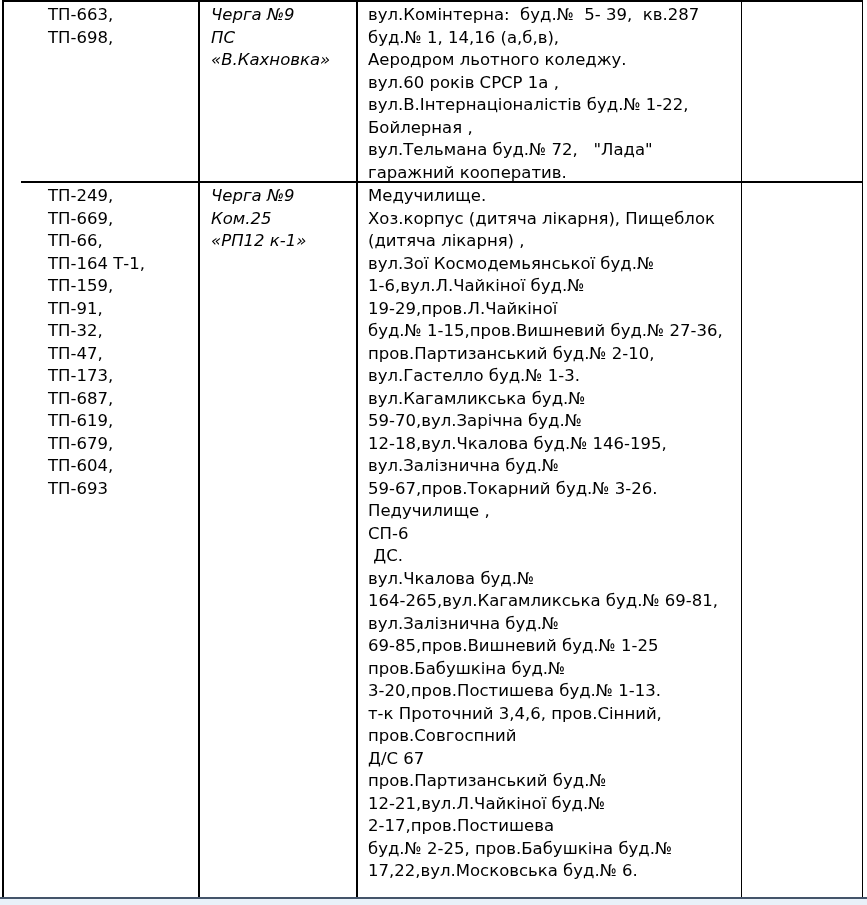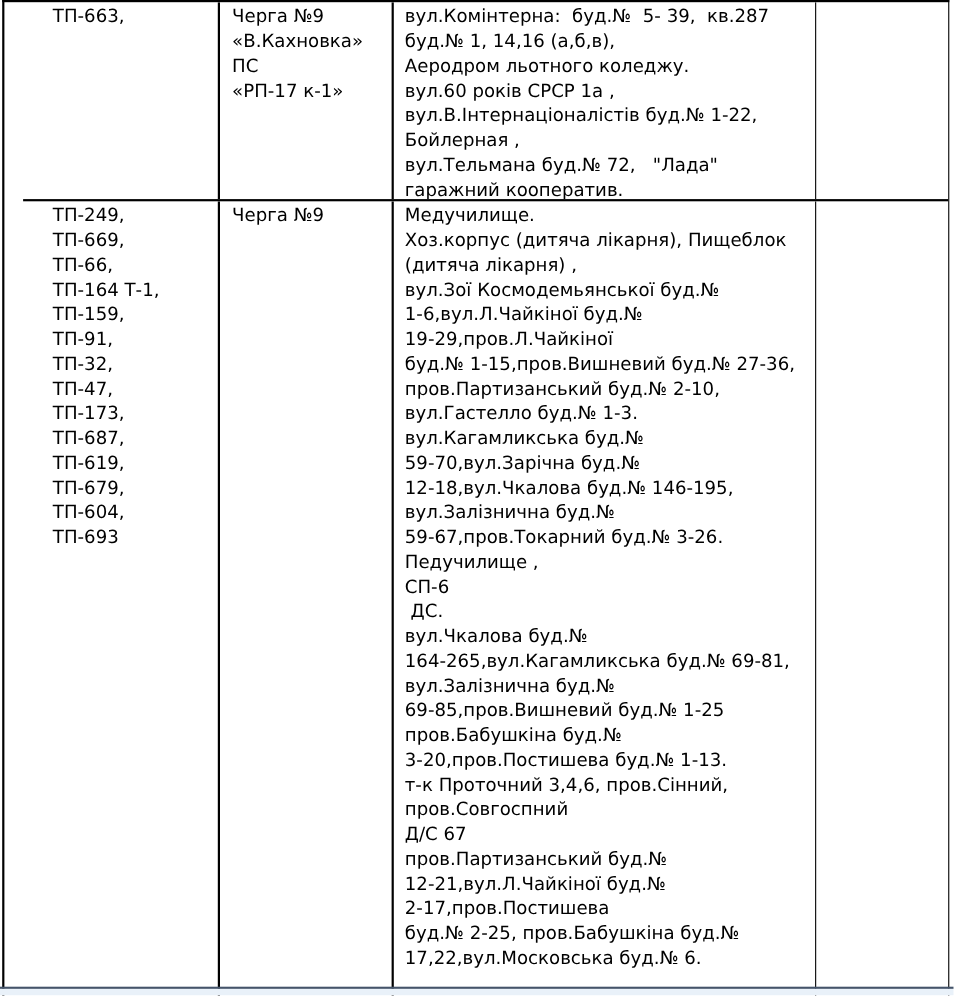--- a/index.html
+++ b/index.html
@@ -37,21 +37,21 @@
   .erow.row-1 { height: 804px; border-bottom: none; }
   .cell {
     box-sizing: border-box;
     overflow: hidden;
     padding-top: 2px;
     font-size: 16.5px;
     line-height: 22.5px;
     white-space: pre;
   }
   .cell-tp        { border-right: 2px solid var(--border-color, #000); padding-left: 27px; }
-  .cell-feeder    { border-right: 2px solid var(--border-color, #000); padding-left: 11px; }
+  .cell-feeder    { border-right: 2px solid var(--border-color, #000); padding-left: 11px; font-style: italic; }
   .cell-addresses { border-right: 1px solid var(--border-color, #000); padding-left: 10px; }
   .cell-note      { padding-left: 8px; }
   .text-line { min-height: 22.5px; }
   .next-row-divider {
     position: absolute;
     left: 0;
     top: 897px;
     width: 867px;
     height: 2px;
     background: var(--divider-color, #44546a);
@@ -63,26 +63,26 @@
     width: 867px;
     height: 6px;
     background: var(--nextrow-color, #e9f1f9);
   }
 </style>
 </head>
 <body style="--text-color: #000000; --border-color: #000000; --divider-color: #44546a; --nextrow-color: #e9f1f9;">
 
 <div class="etable" id="table-root">
     <div class="erow row-0">
-      <div class="cell cell-tp"><div class="text-line">ТП-663,</div></div>
-      <div class="cell cell-feeder"><div class="text-line">Черга №9</div><div class="text-line">«В.Кахновка»</div><div class="text-line">ПС</div><div class="text-line">«РП-17 к-1»</div></div>
+      <div class="cell cell-tp"><div class="text-line">ТП-663,</div><div class="text-line">ТП-698,</div></div>
+      <div class="cell cell-feeder"><div class="text-line">Черга №9</div><div class="text-line">ПС</div><div class="text-line">«В.Кахновка»</div></div>
       <div class="cell cell-addresses"><div class="text-line">вул.Комінтерна:  буд.№  5- 39,  кв.287</div><div class="text-line">буд.№ 1, 14,16 (а,б,в),</div><div class="text-line">Аеродром льотного коледжу.</div><div class="text-line">вул.60 років СРСР 1а ,</div><div class="text-line">вул.В.Інтернаціоналістів буд.№ 1-22,</div><div class="text-line">Бойлерная ,</div><div class="text-line">вул.Тельмана буд.№ 72,   "Лада"</div><div class="text-line">гаражний кооператив.</div></div>
       <div class="cell cell-note"></div>
     </div>
     <div class="erow row-1">
       <div class="cell cell-tp"><div class="text-line">ТП-249,</div><div class="text-line">ТП-669,</div><div class="text-line">ТП-66,</div><div class="text-line">ТП-164 Т-1,</div><div class="text-line">ТП-159,</div><div class="text-line">ТП-91,</div><div class="text-line">ТП-32,</div><div class="text-line">ТП-47,</div><div class="text-line">ТП-173,</div><div class="text-line">ТП-687,</div><div class="text-line">ТП-619,</div><div class="text-line">ТП-679,</div><div class="text-line">ТП-604,</div><div class="text-line">ТП-693</div></div>
-      <div class="cell cell-feeder"><div class="text-line">Черга №9</div></div>
+      <div class="cell cell-feeder"><div class="text-line">Черга №9</div><div class="text-line">Ком.25</div><div class="text-line">«РП12 к-1»</div></div>
       <div class="cell cell-addresses"><div class="text-line">Медучилище.</div><div class="text-line">Хоз.корпус (дитяча лікарня), Пищеблок</div><div class="text-line">(дитяча лікарня) ,</div><div class="text-line">вул.Зої Космодемьянської буд.№</div><div class="text-line">1-6,вул.Л.Чайкіної буд.№</div><div class="text-line">19-29,пров.Л.Чайкіної</div><div class="text-line">буд.№ 1-15,пров.Вишневий буд.№ 27-36,</div><div class="text-line">пров.Партизанський буд.№ 2-10,</div><div class="text-line">вул.Гастелло буд.№ 1-3.</div><div class="text-line">вул.Кагамликська буд.№</div><div class="text-line">59-70,вул.Зарічна буд.№</div><div class="text-line">12-18,вул.Чкалова буд.№ 146-195,</div><div class="text-line">вул.Залізнична буд.№</div><div class="text-line">59-67,пров.Токарний буд.№ 3-26.</div><div class="text-line">Педучилище ,</div><div class="text-line">СП-6</div><div class="text-line"> ДС.</div><div class="text-line">вул.Чкалова буд.№</div><div class="text-line">164-265,вул.Кагамликська буд.№ 69-81,</div><div class="text-line">вул.Залізнична буд.№</div><div class="text-line">69-85,пров.Вишневий буд.№ 1-25</div><div class="text-line">пров.Бабушкіна буд.№</div><div class="text-line">3-20,пров.Постишева буд.№ 1-13.</div><div class="text-line">т-к Проточний 3,4,6, пров.Сінний,</div><div class="text-line">пров.Совгоспний</div><div class="text-line">Д/С 67</div><div class="text-line">пров.Партизанський буд.№</div><div class="text-line">12-21,вул.Л.Чайкіної буд.№</div><div class="text-line">2-17,пров.Постишева</div><div class="text-line">буд.№ 2-25, пров.Бабушкіна буд.№</div><div class="text-line">17,22,вул.Московська буд.№ 6.</div></div>
       <div class="cell cell-note"></div>
     </div>
   </div>
 <div class="next-row-divider"></div>
 <div class="next-row-partial"></div>
 
 </body></html>

